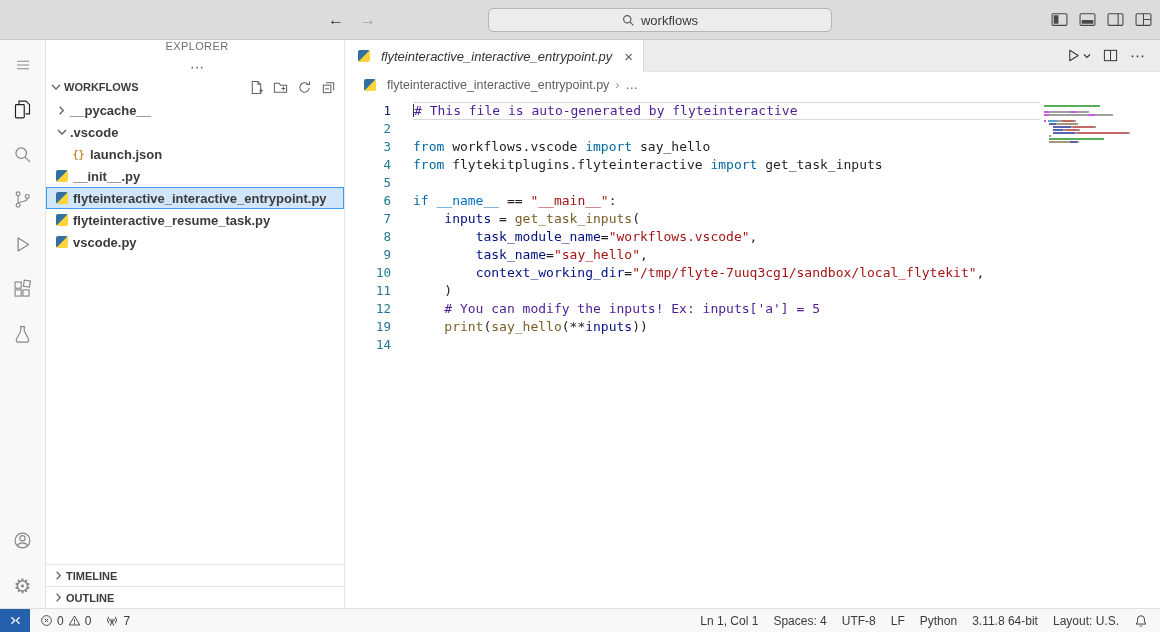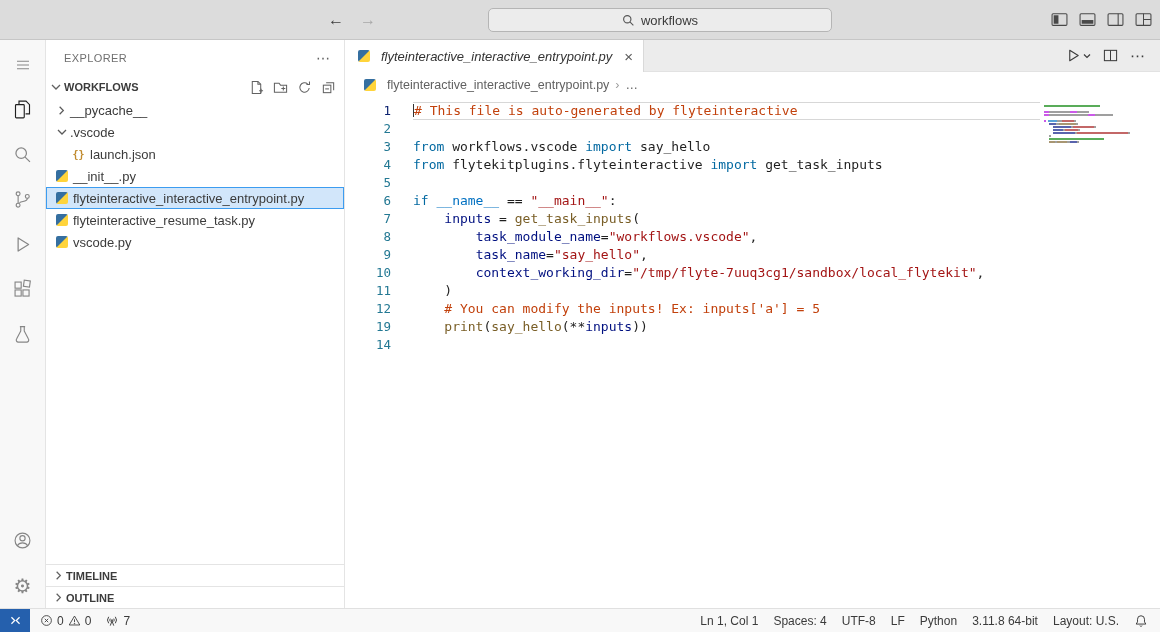--- a/index.html
+++ b/index.html
@@ -22,38 +22,38 @@
 
   .activitybar { width: 46px; background: #f8f8f8; border-right: 1px solid #e4e4e4;
     display: flex; flex-direction: column; align-items: center; padding-top: 2px; }
   .ab-item { width: 46px; height: 45px; display: flex; align-items: center; justify-content: center; color: #868686; cursor: pointer; }
   .ab-item.active { color: #1f1f1f; }
   .ab-spacer { flex: 1; }
   .gear-glyph { font-size: 20px; line-height: 1; }
 
   
   .sidebar { width: 299px; background: #ffffff; border-right: 1px solid #e4e4e4; display: flex; flex-direction: column; }
-  .sidebar-header { height: 35px; display: flex; align-items: center; padding: 0 14px 0 18px; }
+  .sidebar-header { height: 35px; display: flex; align-items: center; padding: 0 14px 0 18px; flex-direction: column; }
   .sidebar-title { font-size: 11px; letter-spacing: 0.4px; color: #6f6f6f; flex: 1; }
   .sidebar-more { color: #616161; font-size: 14px; cursor: pointer; }
   .section-header { height: 24px; display: flex; align-items: center; padding: 0 8px 0 2px; font-weight: 700; font-size: 11px; color: #3b3b3b; cursor: pointer; }
   .section-header .chev { width: 16px; display: flex; justify-content: center; color: #616161; }
   .section-actions { margin-left: auto; display: flex; gap: 9px; color: #616161; }
   .section-actions span { display: flex; cursor: pointer; }
 
   .tree { }
   .tree-item { height: 22px; display: flex; align-items: center; cursor: pointer; border: 1px solid transparent; white-space: nowrap; }
   .tree-item.indent-0 { padding-left: 6px; }
   .tree-item.indent-1 { padding-left: 23px; }
   .tree-item.selected { background: #d2e6fa; border-color: #3c9cf0; }
   .tree-item .chev { width: 17px; flex: none; display: flex; justify-content: center; color: #5a5a5a; }
   .file-icon { width: 17px; height: 16px; flex: none; display: flex; align-items: center; justify-content: center; margin-right: 3px; }
   .py-icon { width: 12px; height: 12px; border-radius: 2px; background: linear-gradient(135deg, #356fa0 49%, #ffd43b 51%); }
   .json-icon { color: #c08a2d; font-weight: 700; font-size: 10px; font-family: "DejaVu Sans Mono", monospace; }
-  .tree-label { color: #3b3b3b; }
+  .tree-label { color: #3b3b3b; font-weight: bold; }
 
   .sidebar-bottom { margin-top: auto; }
   .bottom-section { height: 22px; display: flex; align-items: center; border-top: 1px solid #e4e4e4;
     font-weight: 700; font-size: 11px; color: #3b3b3b; padding-left: 4px; cursor: pointer; }
   .bottom-section .chev { width: 16px; display: flex; justify-content: center; color: #616161; }
 
   
   .editor { flex: 1; min-width: 0; display: flex; flex-direction: column; background: #fff; }
   .tabbar { height: 32px; background: #ececec; display: flex; align-items: stretch; }
   .tab { background: #fff; display: flex; align-items: center; gap: 6px; padding: 0 10px; border-right: 1px solid #d9d9d9; cursor: pointer; }
@@ -71,21 +71,21 @@
   .code-area { flex: 1; position: relative; padding-top: 4px;
     font-family: "DejaVu Sans Mono", "Liberation Mono", monospace; font-size: 13px; }
   .code-line { display: flex; height: 18px; line-height: 16px; white-space: pre; }
   .ln { width: 46px; flex: none; text-align: right; color: #237893; font-size: 12.5px; line-height: 18px; }
   .line-content { margin-left: 22px; margin-right: 120px; flex: 1;
     border-top: 1px solid transparent; border-bottom: 1px solid transparent; }
   .code-line.current .line-content { border-color: #d7d7d7; }
   .code-line.current .ln { color: #0b216f; }
   .cursor { display: inline-block; width: 1px; height: 13px; background: #333; vertical-align: -2px; }
 
-  .tok-comment  { color: #c2410c; }
+  .tok-comment  { color: #4c1d95; }
   .tok-keyword  { color: #0369a1; }
   .tok-string   { color: #a31515; }
   .tok-variable { color: #001080; }
   .tok-function { color: #795e26; }
   .tok-constant { color: #0070c1; }
   .tok-plain    { color: #1f1f1f; }
 
   .minimap { position: absolute; top: 6px; right: 26px; width: 90px; cursor: pointer; }
   .mm-line { height: 3px; display: flex; align-items: center; }
   .mm-line span { height: 2px; flex: none; display: block; }

